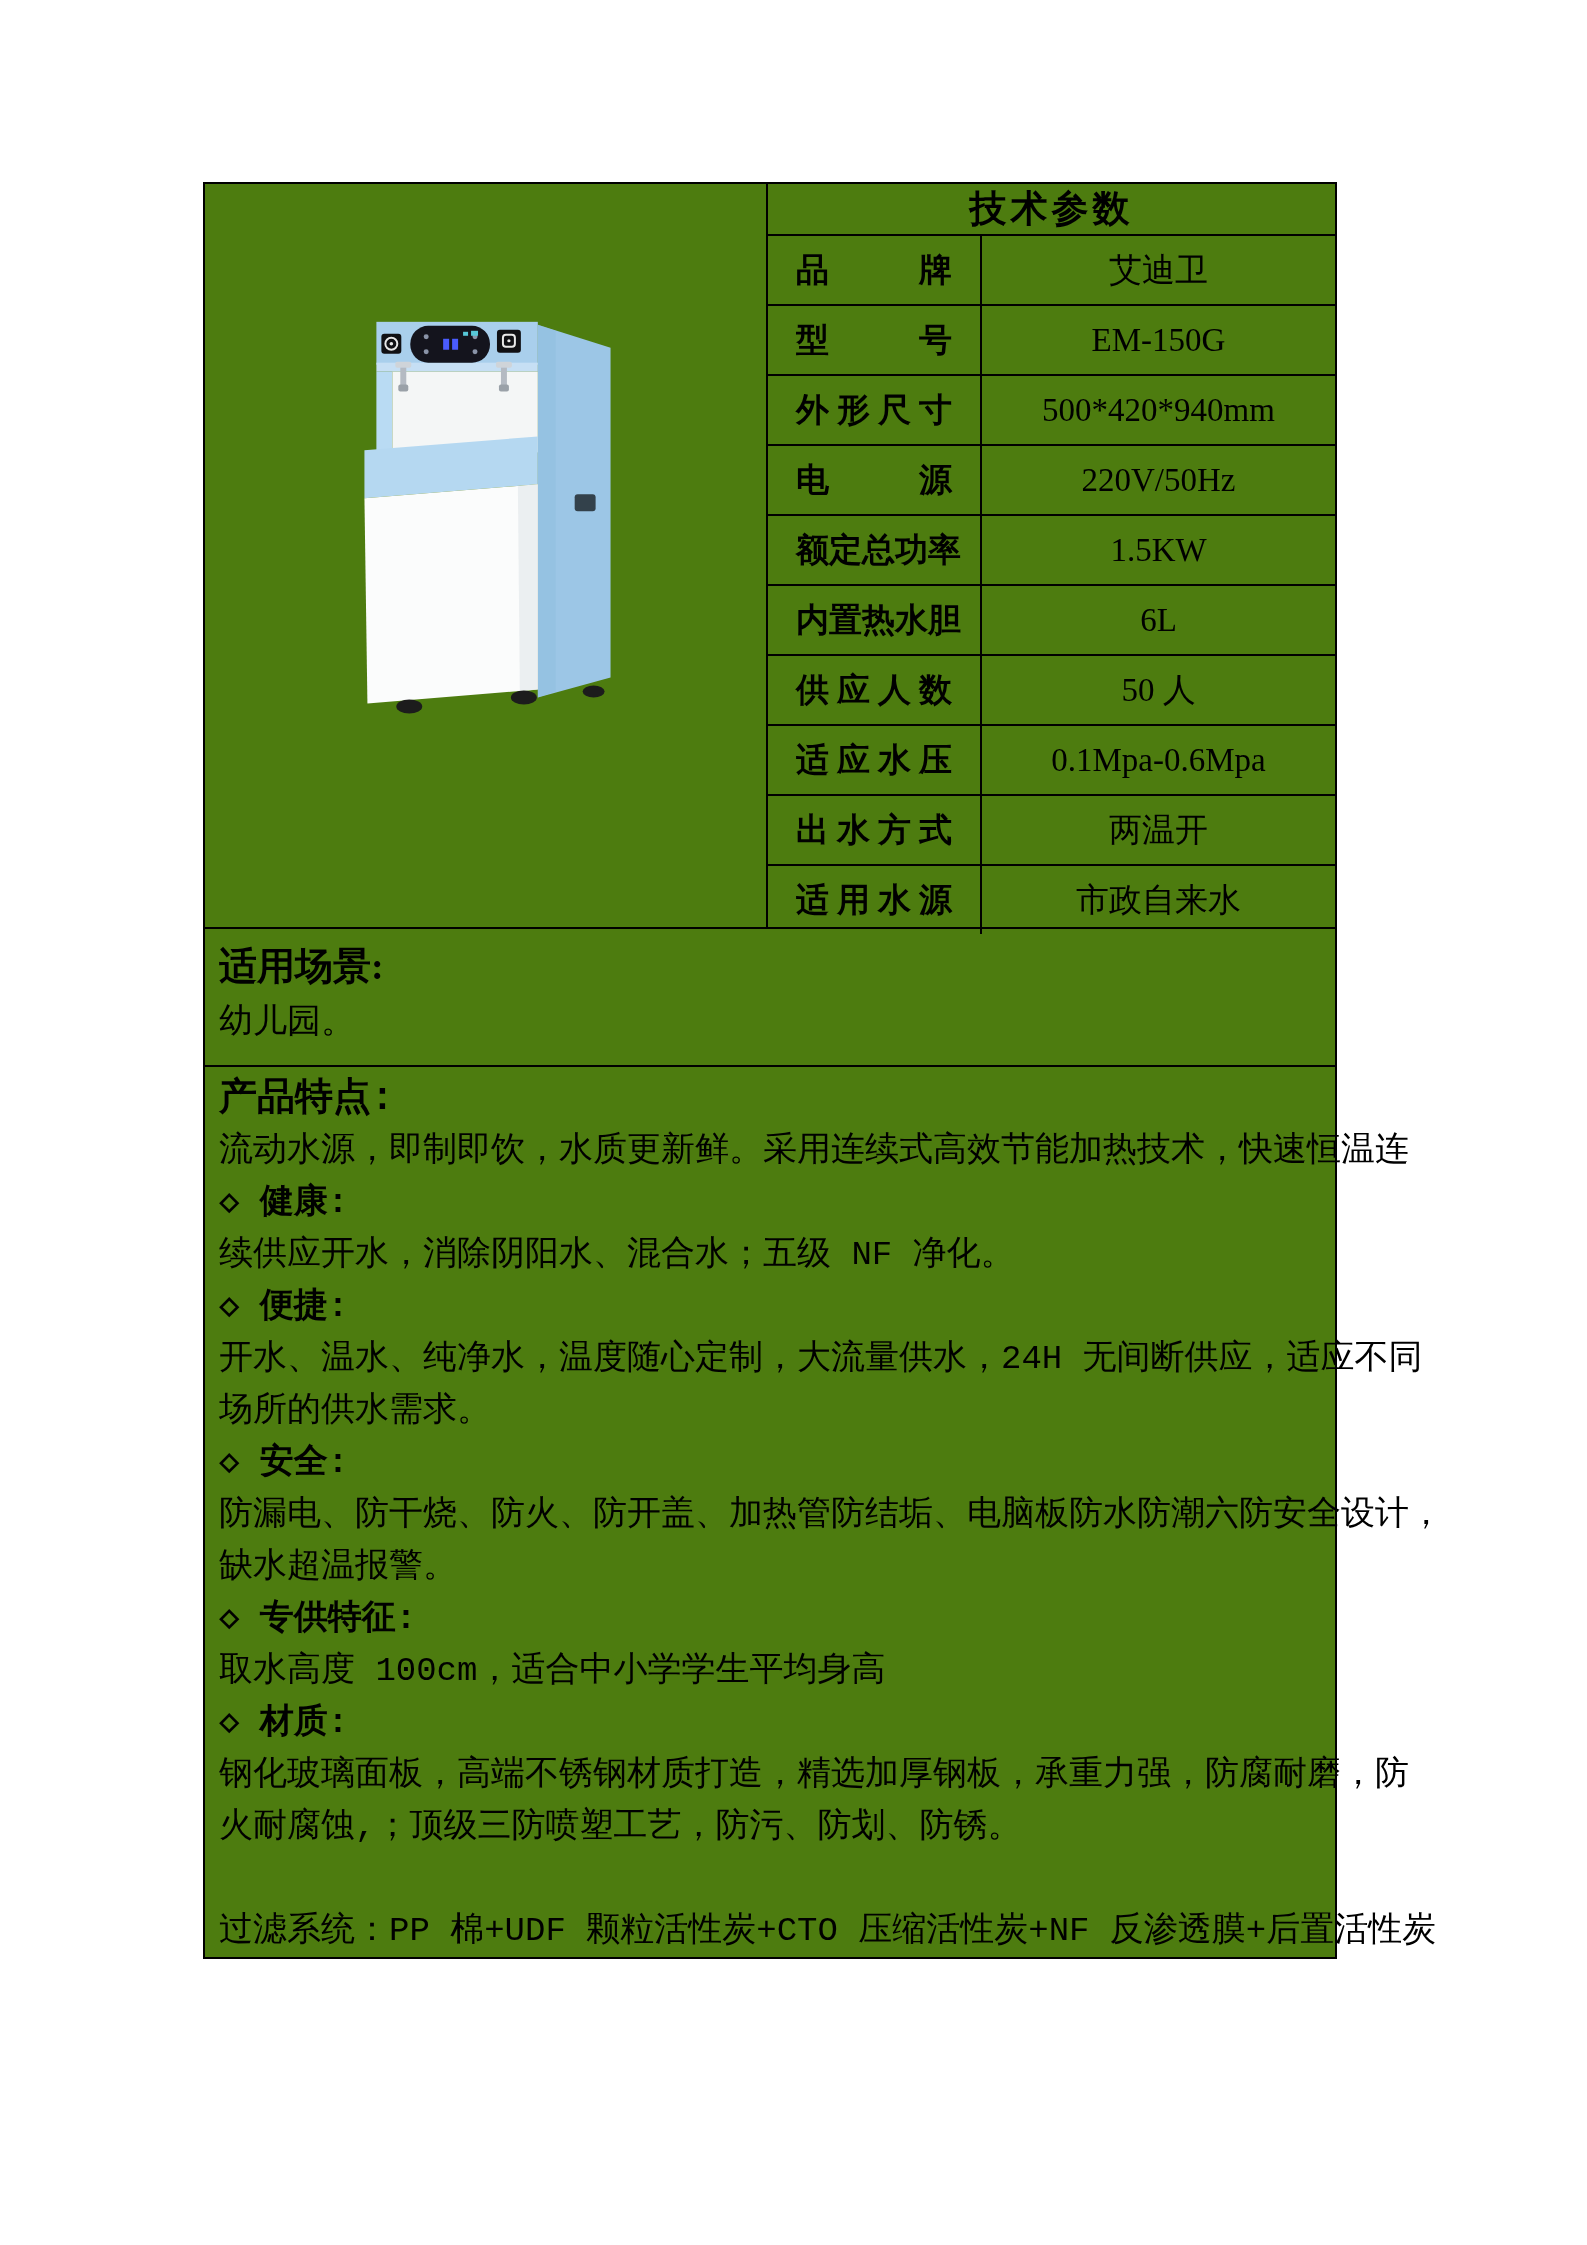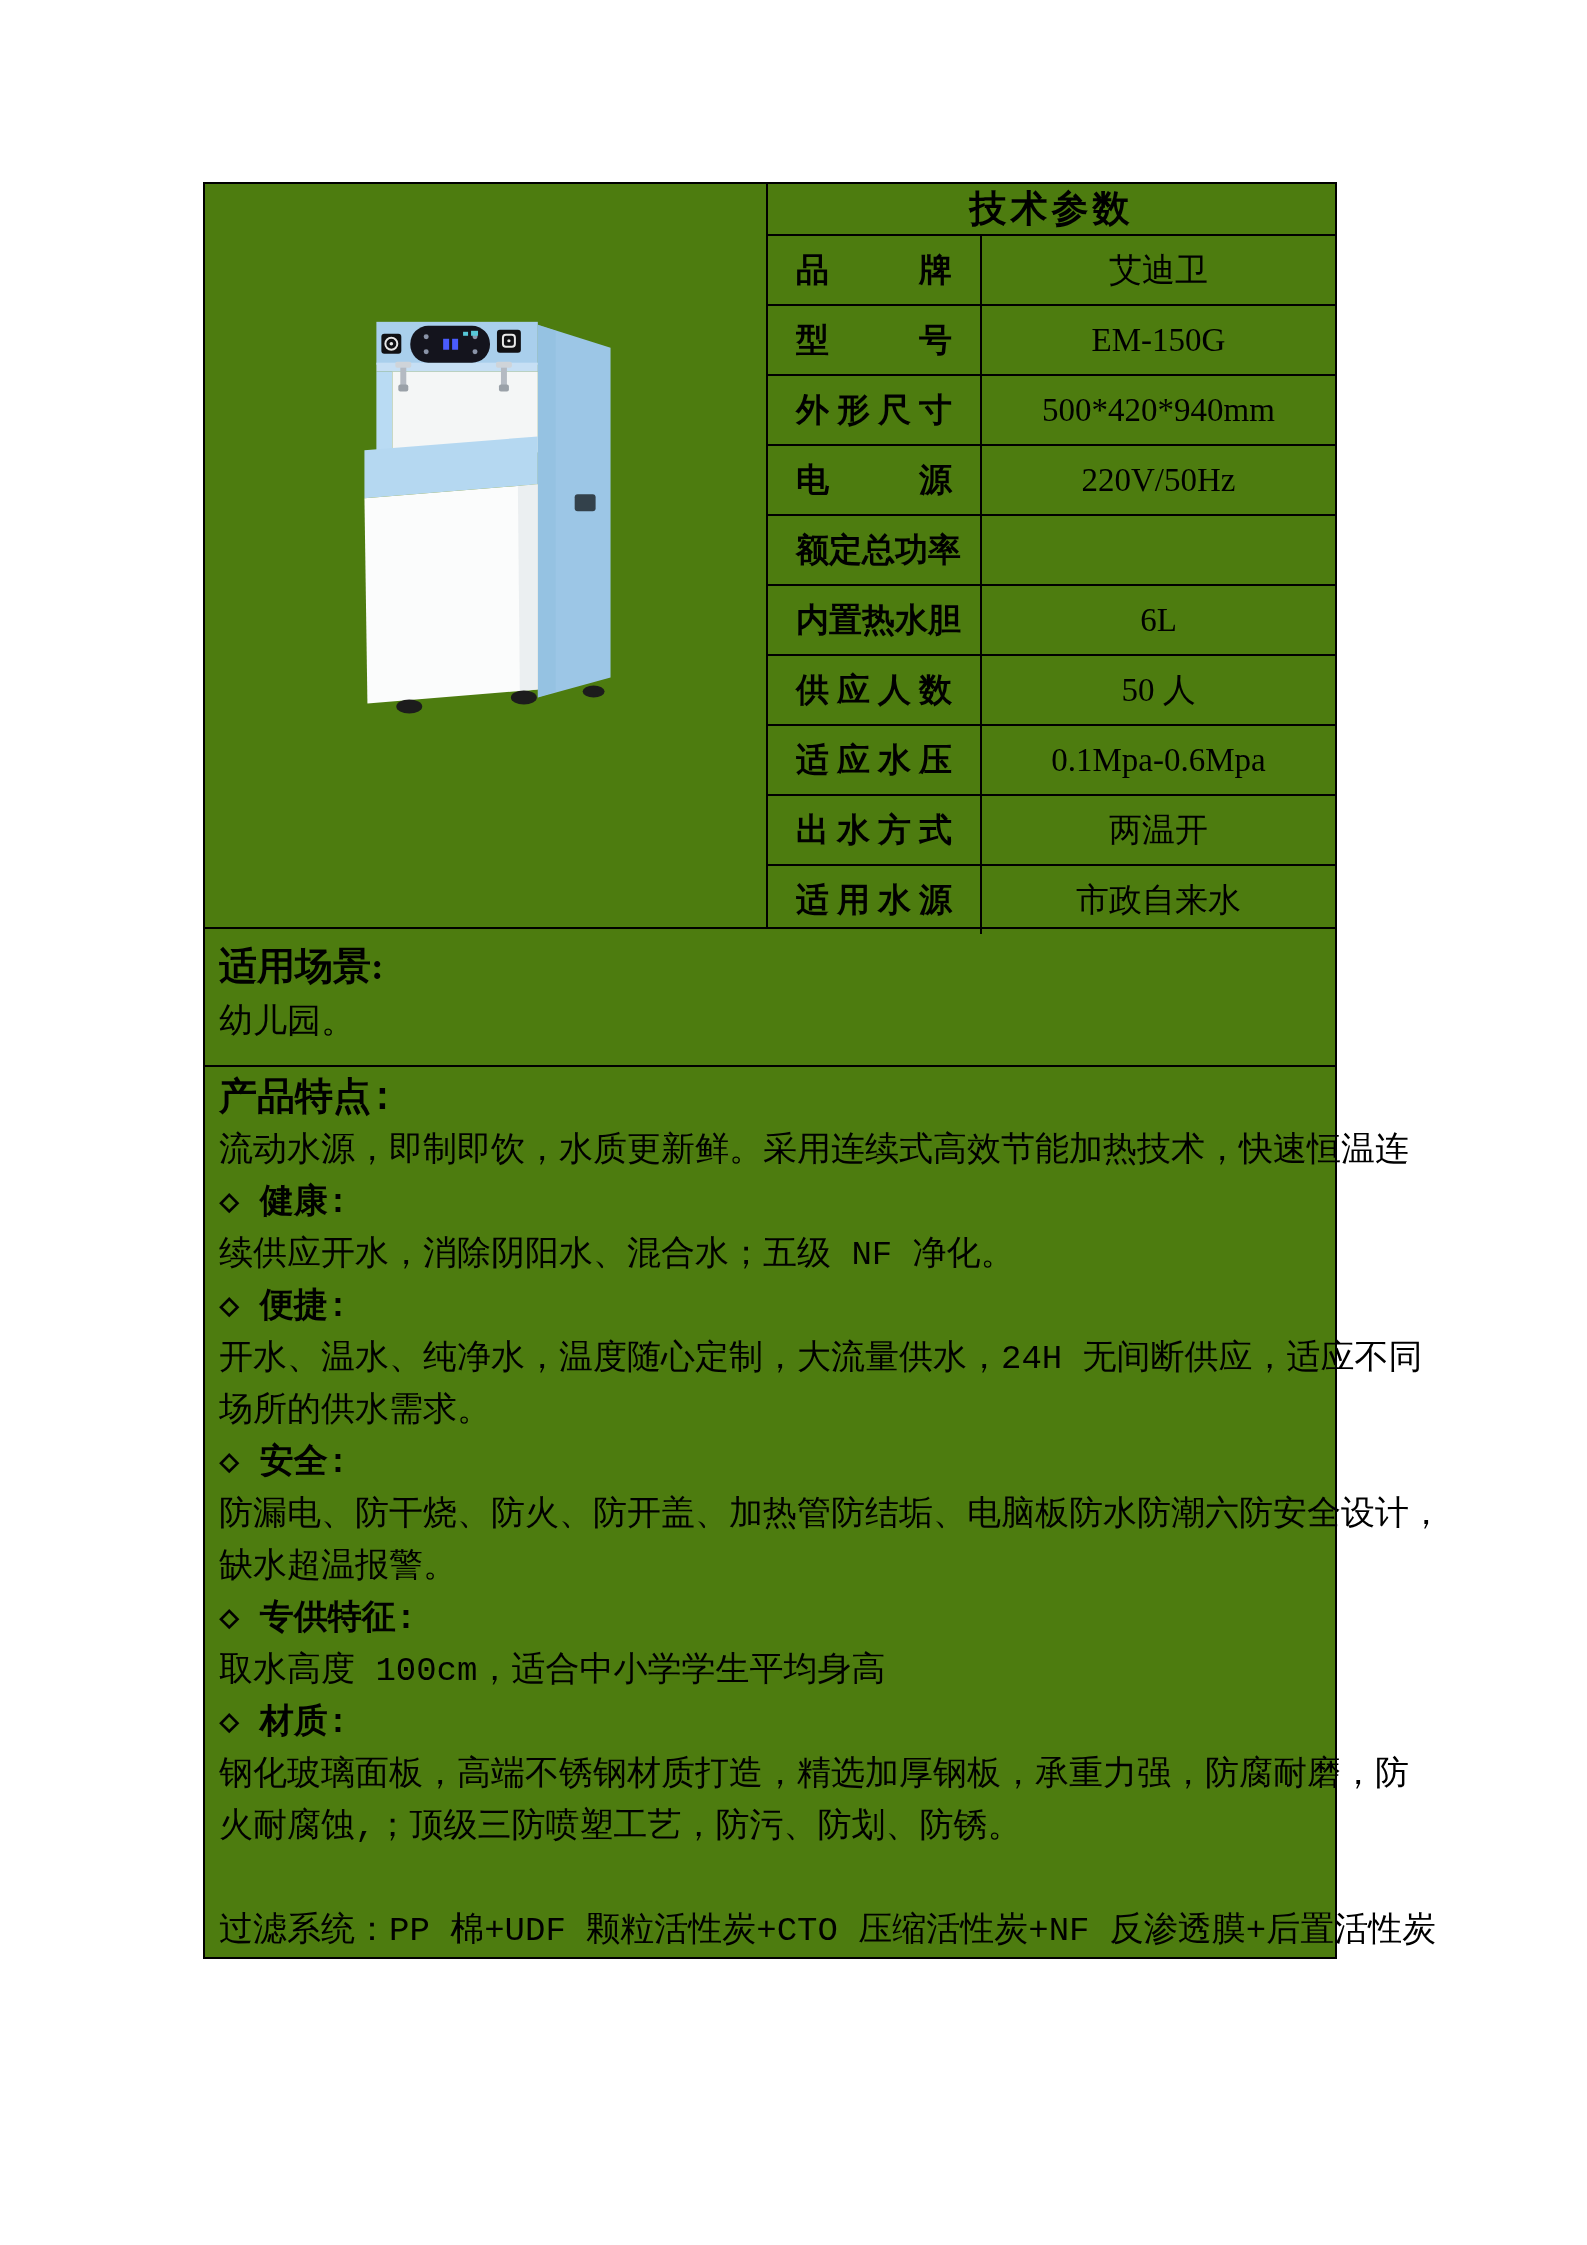--- a/index.html
+++ b/index.html
@@ -126,20 +126,21 @@
       <div class="p-row">
         <div class="p-label">外形尺寸</div>
         <div class="p-value">500*420*940mm</div>
       </div>
       <div class="p-row">
         <div class="p-label">电源</div>
         <div class="p-value">220V/50Hz</div>
       </div>
       <div class="p-row">
         <div class="p-label">额定总功率</div>
+        <div class="p-value">1.5KW</div>
       </div>
       <div class="p-row">
         <div class="p-label">内置热水胆</div>
         <div class="p-value">6L</div>
       </div>
       <div class="p-row">
         <div class="p-label">供应人数</div>
         <div class="p-value">50 人</div>
       </div>
       <div class="p-row">

